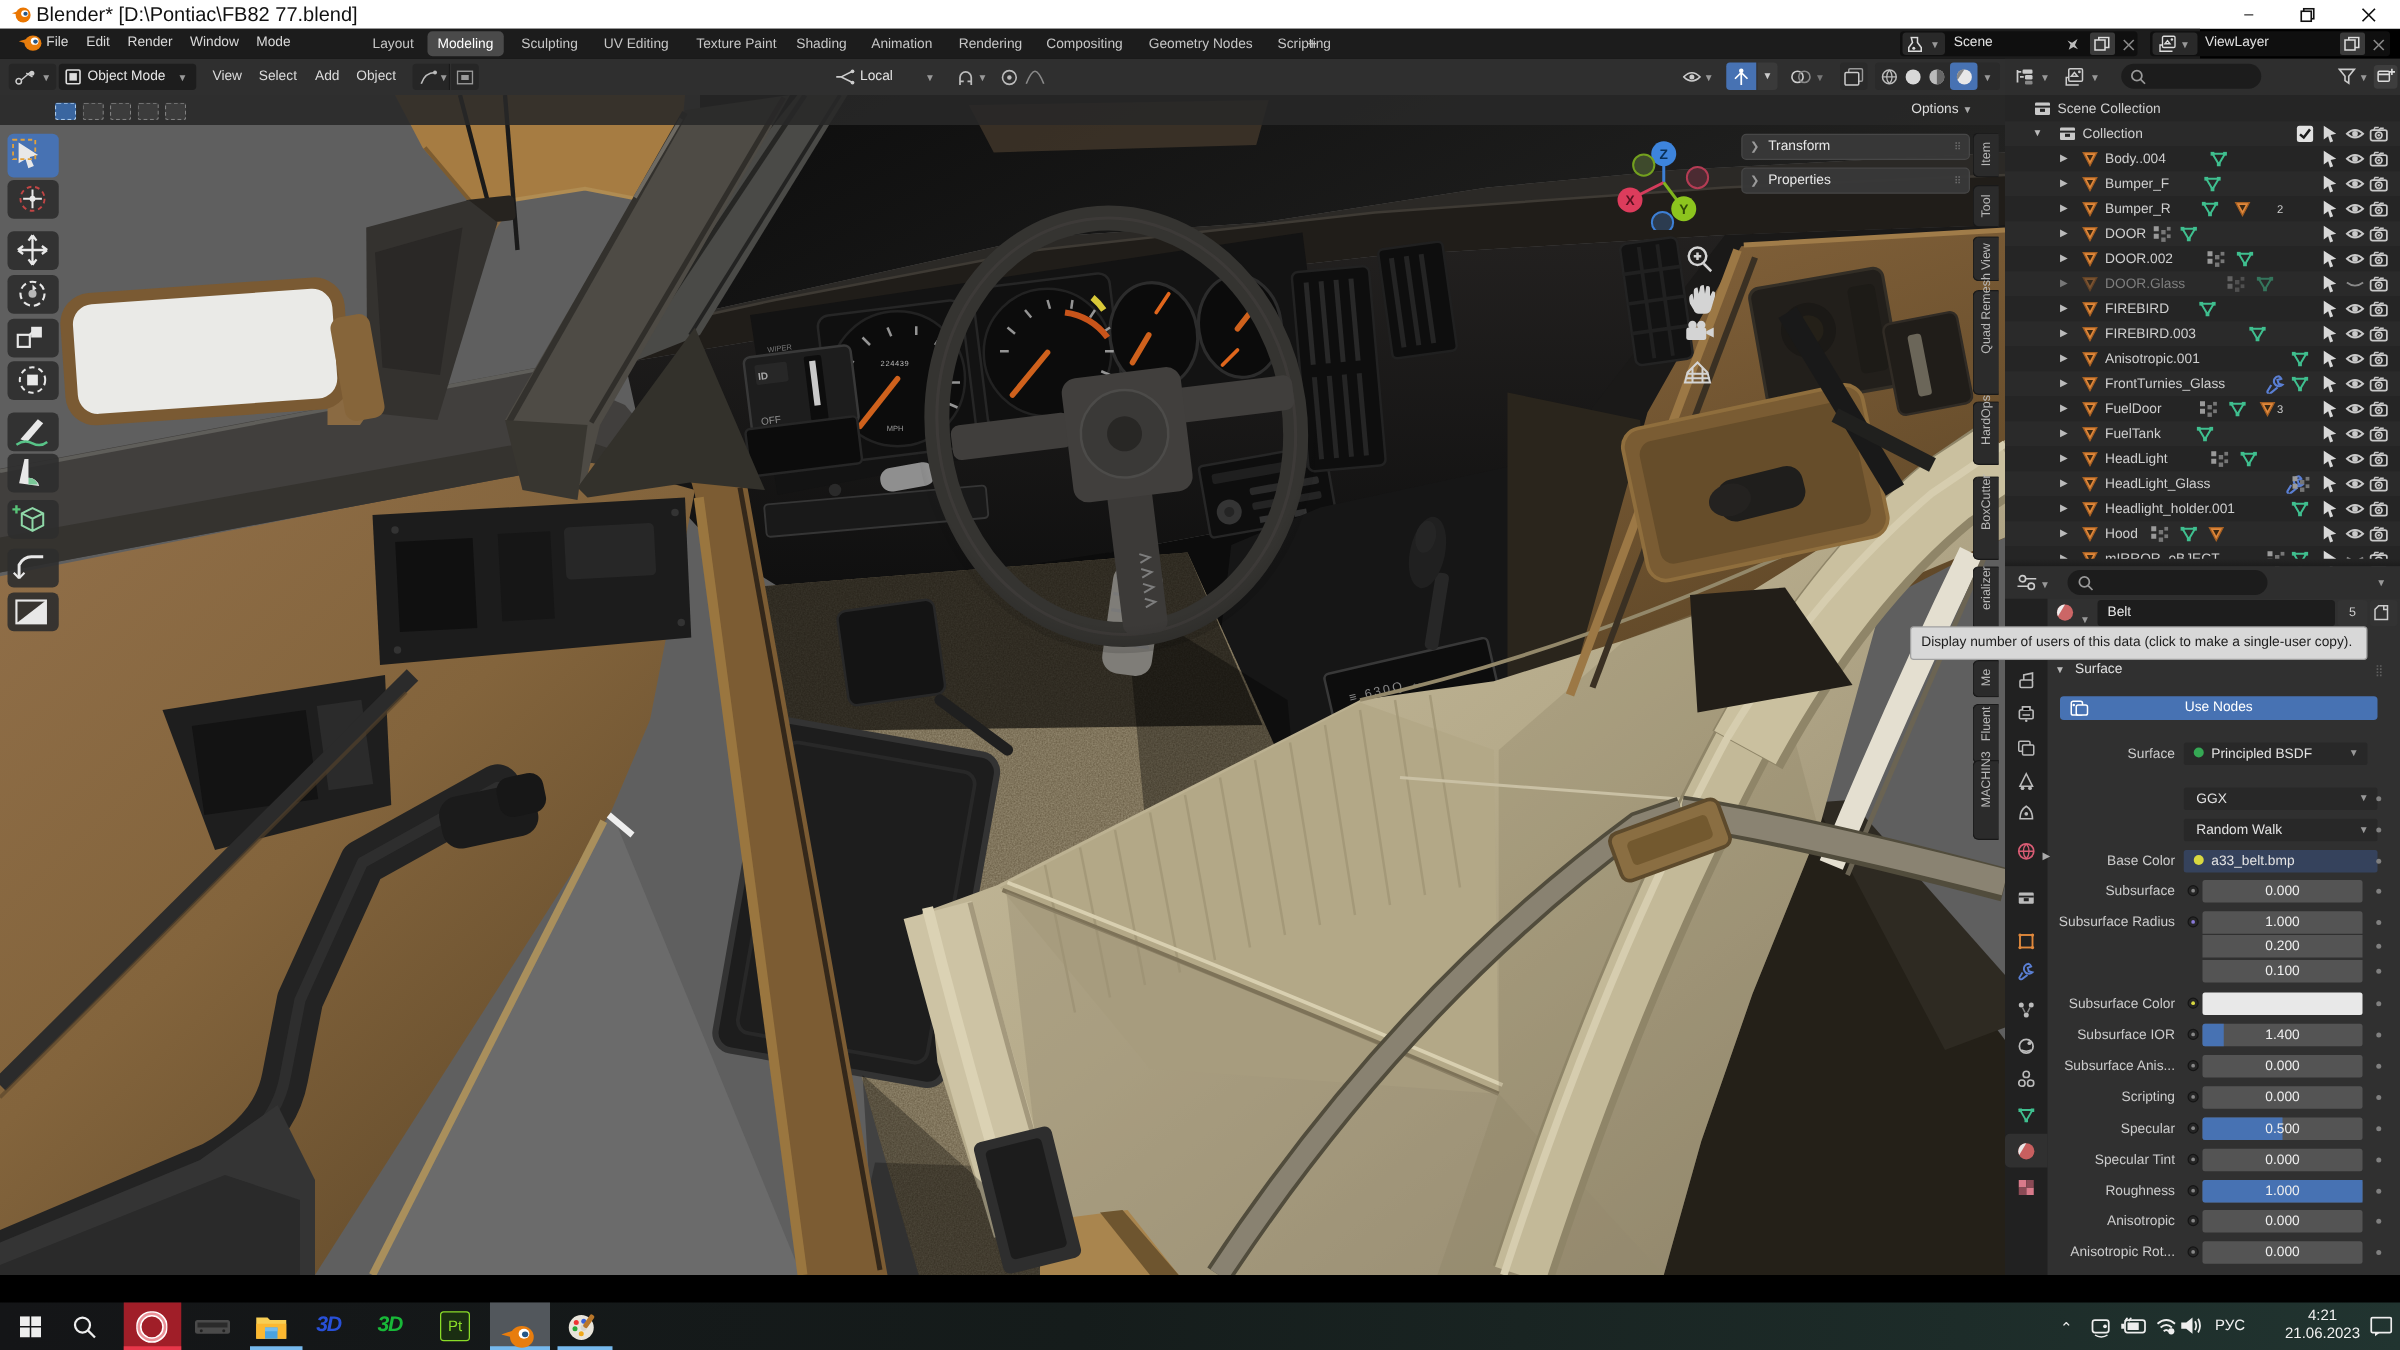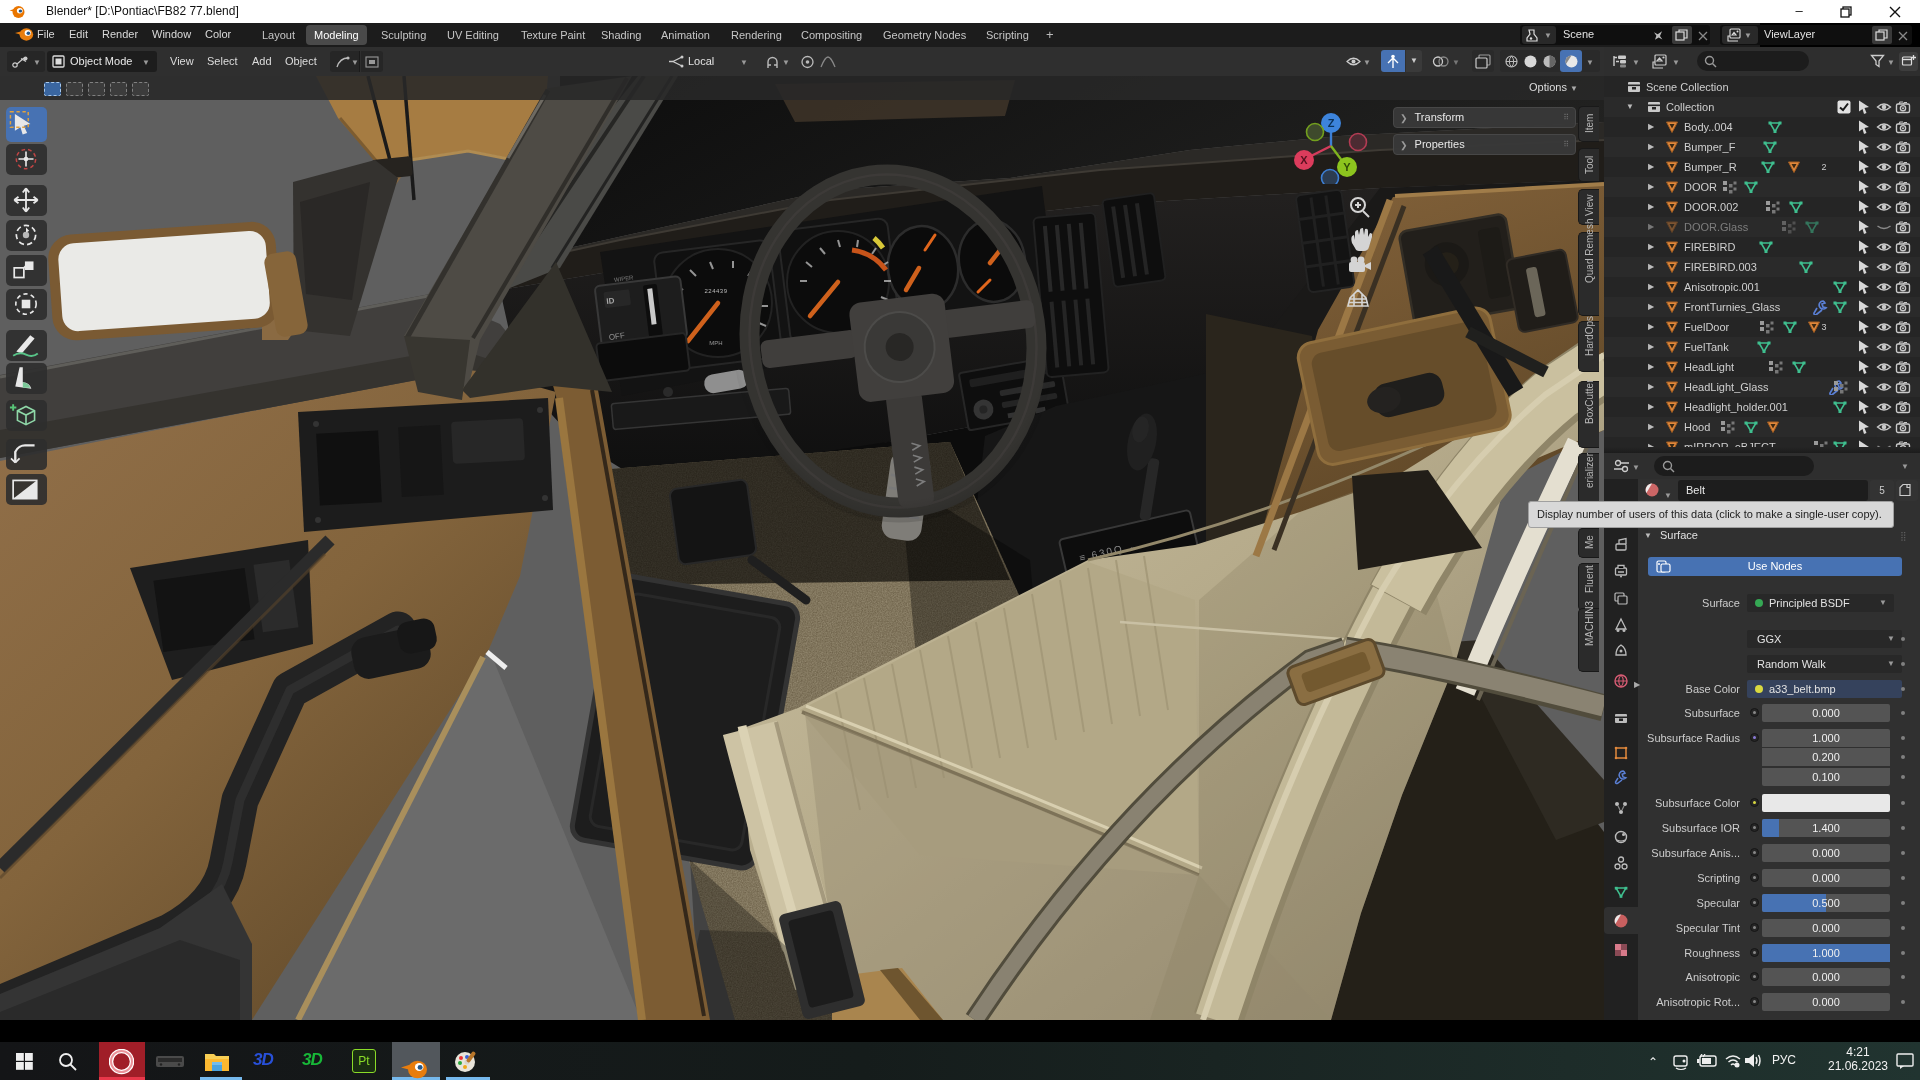--- a/index.html
+++ b/index.html
@@ -3,21 +3,21 @@
 <meta charset="utf-8">
 <style>
 *{margin:0;padding:0;box-sizing:border-box;font-family:"Liberation Sans",sans-serif;}
 html,body{width:1920px;height:1080px;overflow:hidden;background:#000;}
 #app{position:relative;width:1920px;height:1080px;}
 .abs{position:absolute;}
 #titlebar{position:absolute;left:0;top:0;width:1920px;height:23px;background:#fff;color:#111;}
 .winbtn{position:absolute;top:0;width:18px;height:23px;color:#111;text-align:center;line-height:22px;}
 #menubar{position:absolute;left:0;top:23px;width:1760px;height:24px;background:#1c1c1c;font-size:11px;}
 .mitem{position:absolute;top:5px;color:#dadada;}
-.wtab{position:absolute;top:2px;height:20px;line-height:20px;padding:0 8px;border-radius:4px;color:#c6c6c6;}
+.wtab{position:absolute;top:2px;height:20px;line-height:20px;padding:0 8px;border-radius:4px;color:#c6c6c6;margin-left:36px;}
 .wtab.active{background:#4a4a4a;color:#fff;}
 #toolheader{position:absolute;left:0;top:47px;width:1604px;height:29px;background:#2f2f2f;font-size:11px;}
 .thitem{position:absolute;top:8px;color:#dcdcdc;}
 #viewport{position:absolute;left:0;top:76px;width:1604px;height:944px;background:#5f5f5f;overflow:hidden;}
 .ntab{position:absolute;left:1578px;width:21px;background:#2b2b2b;border:1px solid #191919;border-right:none;border-radius:5px 0 0 5px;color:#b8b8b8;font-size:10px;}
 .ntab span{display:block;transform:rotate(-90deg);white-space:nowrap;}
 .vpanel{position:absolute;left:1393px;width:183px;height:21px;background:rgba(56,56,56,0.96);border:1px solid #474747;border-radius:4px;color:#e8e8e8;font-size:11px;line-height:19px;}
 #outliner{position:absolute;left:1604px;top:47px;width:316px;height:406px;background:#252525;}
 .orow{position:absolute;left:0;width:316px;height:20px;font-size:11px;color:#cfcfcf;line-height:20px;}
 .oic{position:absolute;width:16px;height:16px;top:2px;}
@@ -541,21 +541,21 @@
       </div>
 </div>
 
 <div id="titlebar">
  <svg class="abs" style="left:9px;top:3px;" width="17" height="17" viewBox="0 0 17 17">
         <circle cx="9.5" cy="9" r="6" fill="#ea7600"></circle>
         <ellipse cx="10.8" cy="7.8" rx="2.9" ry="2.7" fill="#fff"></ellipse>
         <ellipse cx="11.4" cy="8" rx="1.7" ry="1.6" fill="#265787"></ellipse>
         <path d="M0.5,7.5 L9,4.8 L5.5,8.7 Z" fill="#ea7600"></path>
       </svg>
- <div class="abs" style="left:46px;top:4px;font-size:12px;">Blender* [D:\Pontiac\FB82 77.blend]</div>
+ <div class="abs" style="left:29px;top:4px;font-size:16px;">Blender* [D:\Pontiac\FB82 77.blend]</div>
  <div class="winbtn" style="left:1790px;font-size:13px;">–</div>
  <svg class="abs" style="left:1840px;top:6px;" width="12" height="12">
         <rect x="3" y="1" width="8" height="8" fill="none" stroke="#111" stroke-width="1.3"></rect>
         <rect x="1" y="3" width="8" height="8" fill="#fff" stroke="#111" stroke-width="1.3"></rect>
       </svg>
  <svg class="abs" style="left:1889px;top:6px;" width="12" height="12">
         <path d="M1,1 L11,11 M11,1 L1,11" stroke="#111" stroke-width="1.4"></path>
       </svg>
 </div>
 
@@ -563,21 +563,21 @@
  <svg class="abs" style="left:15px;top:3px;" width="20" height="17" viewBox="0 0 22 18">
         <ellipse cx="12.5" cy="9" rx="7.5" ry="6.8" fill="#e87d0d"></ellipse>
         <ellipse cx="14" cy="7.3" rx="3.4" ry="3.2" fill="#fff"></ellipse>
         <ellipse cx="14.7" cy="7.6" rx="2" ry="1.9" fill="#265787"></ellipse>
         <path d="M0,7.3 L10.5,4.5 L6.5,9.3 Z" fill="#e87d0d"></path>
       </svg>
  <div class="mitem" style="left:37px;">File</div>
  <div class="mitem" style="left:69px;">Edit</div>
  <div class="mitem" style="left:102px;">Render</div>
  <div class="mitem" style="left:152px;">Window</div>
- <div class="mitem" style="left:205px;">Color</div>
+ <div class="mitem" style="left:205px;">Mode</div>
  <div class="wtab" style="left:254px;">Layout</div>
  <div class="wtab active" style="left:306px;">Modeling</div>
  <div class="wtab" style="left:373px;">Sculpting</div>
  <div class="wtab" style="left:439px;">UV Editing</div>
  <div class="wtab" style="left:513px;">Texture Paint</div>
  <div class="wtab" style="left:593px;">Shading</div>
  <div class="wtab" style="left:653px;">Animation</div>
  <div class="wtab" style="left:723px;">Rendering</div>
  <div class="wtab" style="left:793px;">Compositing</div>
  <div class="wtab" style="left:875px;">Geometry Nodes</div>

